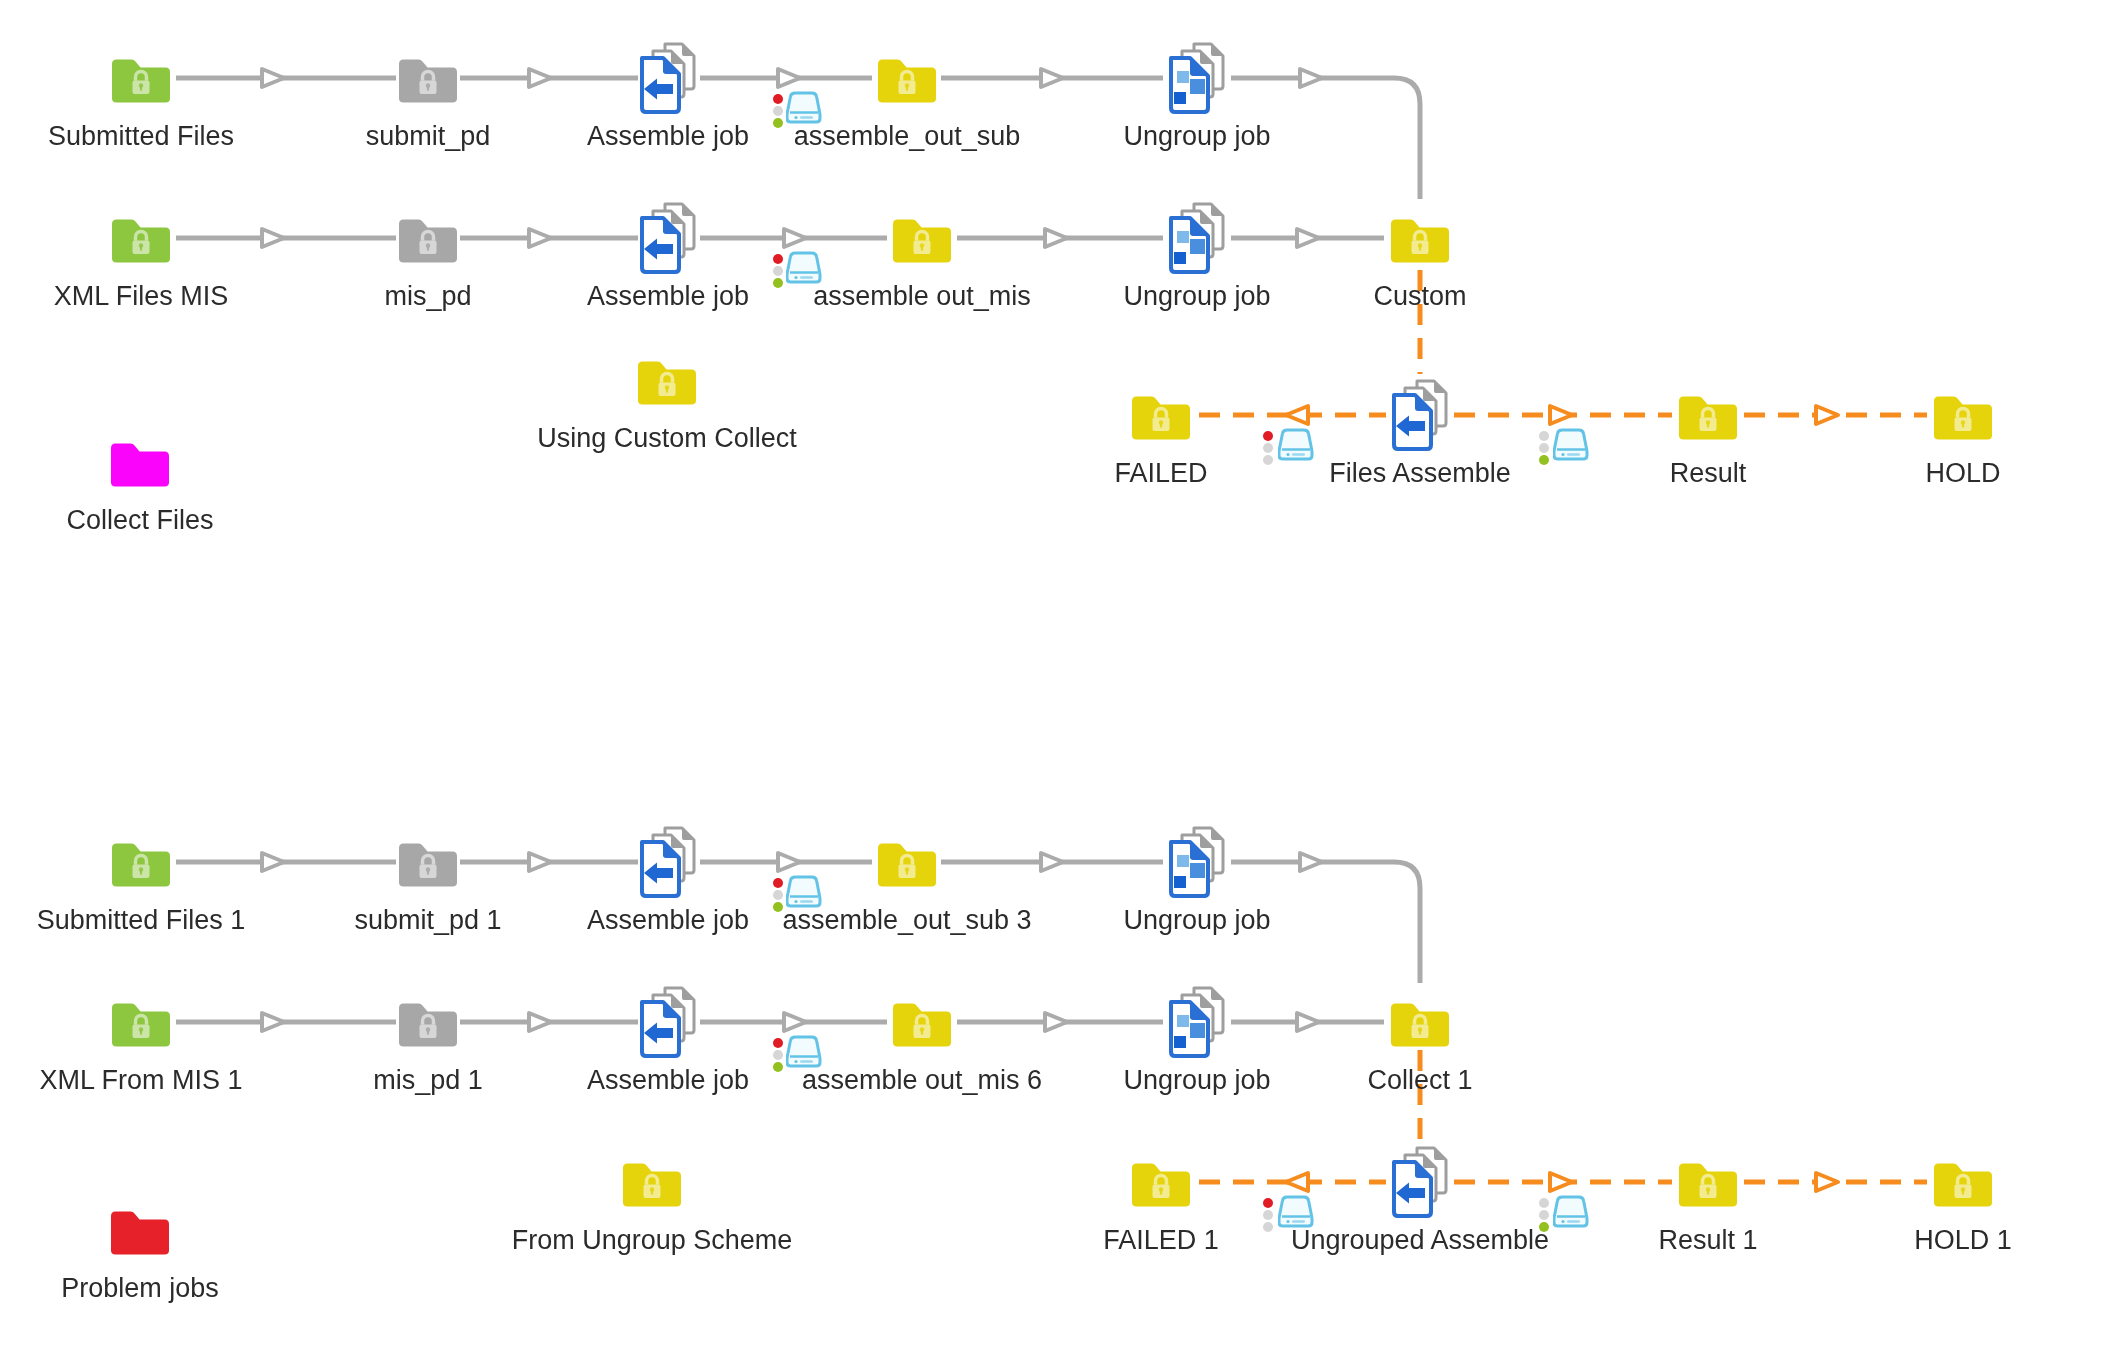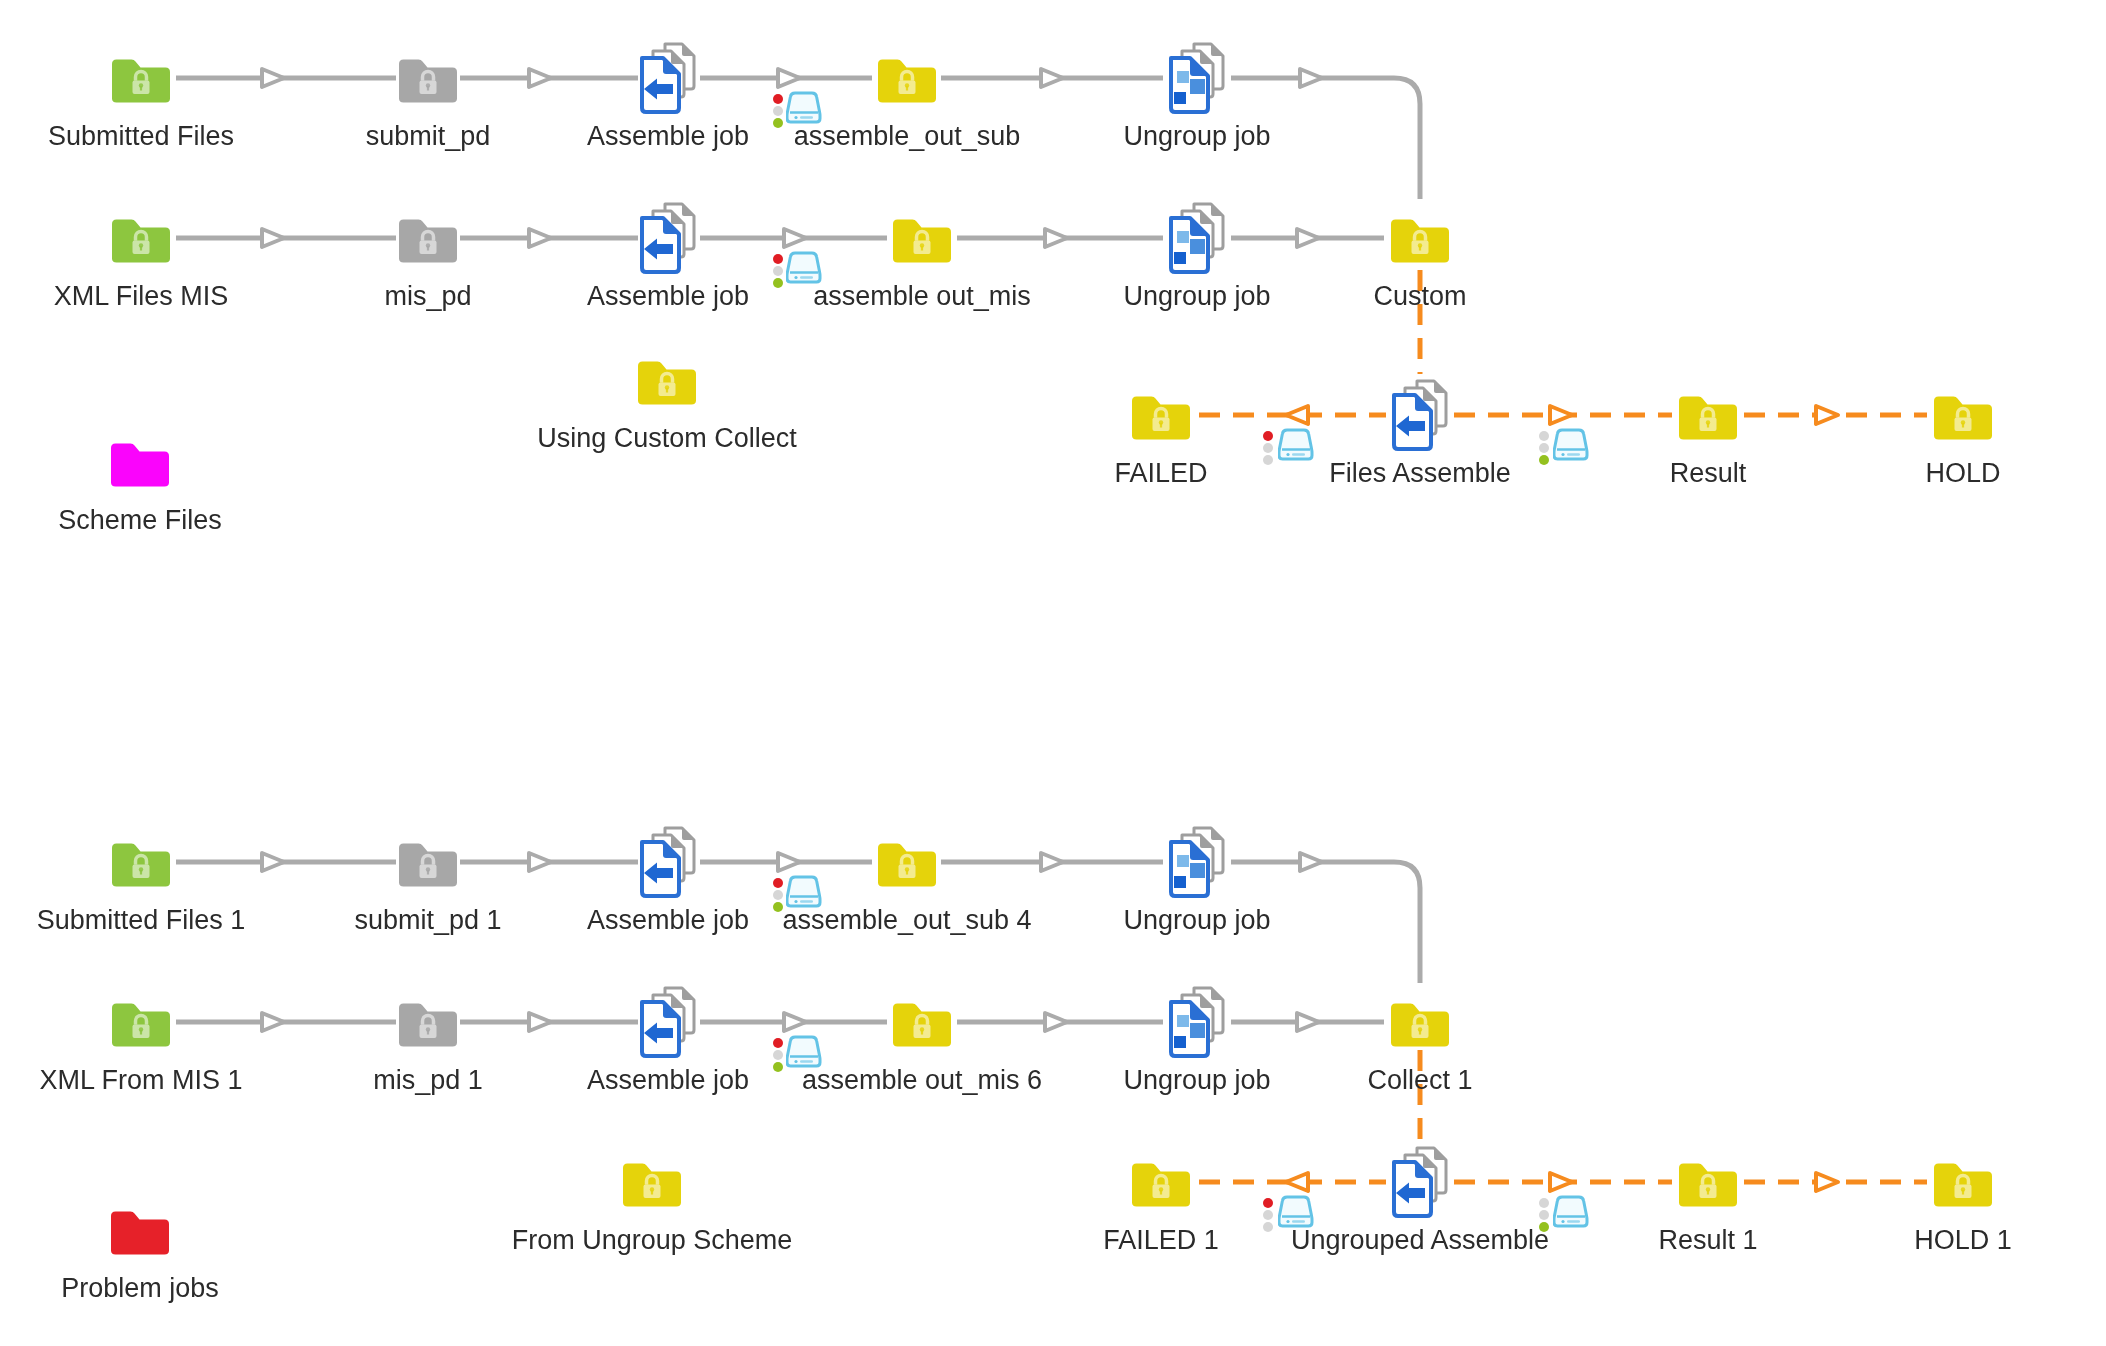--- a/index.html
+++ b/index.html
@@ -218,21 +218,21 @@
       <svg width="66" height="50" viewBox="0 0 66 50" class="icon" style="color: rgb(229, 211, 11);">
         <use href="#sym-folder"></use>
         <use href="#sym-lock"></use>
       </svg>
       <div class="nlabel">Using Custom Collect</div>
     </div>
     <div class="node" style="left: 140px; top: 462px;">
       <svg width="66" height="50" viewBox="0 0 66 50" class="icon" style="color: rgb(250, 4, 252);">
         <use href="#sym-folder"></use>
       </svg>
-      <div class="nlabel">Scheme Files</div>
+      <div class="nlabel">Collect Files</div>
     </div>
     <div class="node" style="left: 1161px; top: 415px;">
       <svg width="66" height="50" viewBox="0 0 66 50" class="icon" style="color: rgb(229, 211, 11);">
         <use href="#sym-folder"></use>
         <use href="#sym-lock"></use>
       </svg>
       <div class="nlabel">FAILED</div>
     </div>
     <div class="node" style="left: 1420px; top: 415px;">
       <svg width="66" height="72" viewBox="0 0 66 72" class="icon">
@@ -296,21 +296,21 @@
       </div>
       <svg width="36" height="34" viewBox="0 0 36 34" class="drive" style="position: absolute; left: 118px; top: 12px;">
         <use href="#sym-drive"></use>
       </svg>
     </div>
     <div class="node" style="left: 907px; top: 862px;">
       <svg width="66" height="50" viewBox="0 0 66 50" class="icon" style="color: rgb(229, 211, 11);">
         <use href="#sym-folder"></use>
         <use href="#sym-lock"></use>
       </svg>
-      <div class="nlabel">assemble_out_sub 4</div>
+      <div class="nlabel">assemble_out_sub 3</div>
     </div>
     <div class="node" style="left: 1197px; top: 862px;">
       <svg width="66" height="72" viewBox="0 0 66 72" class="icon">
         <use href="#sym-ungroup"></use>
       </svg>
       <div class="nlabel">Ungroup job</div>
     </div>
     <div class="node" style="left: 141px; top: 1022px;">
       <svg width="66" height="50" viewBox="0 0 66 50" class="icon" style="color: rgb(141, 198, 63);">
         <use href="#sym-folder"></use>

